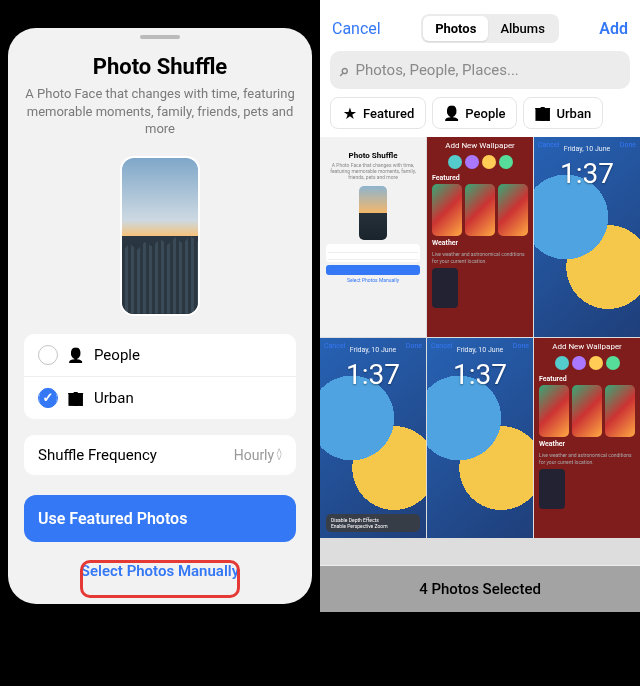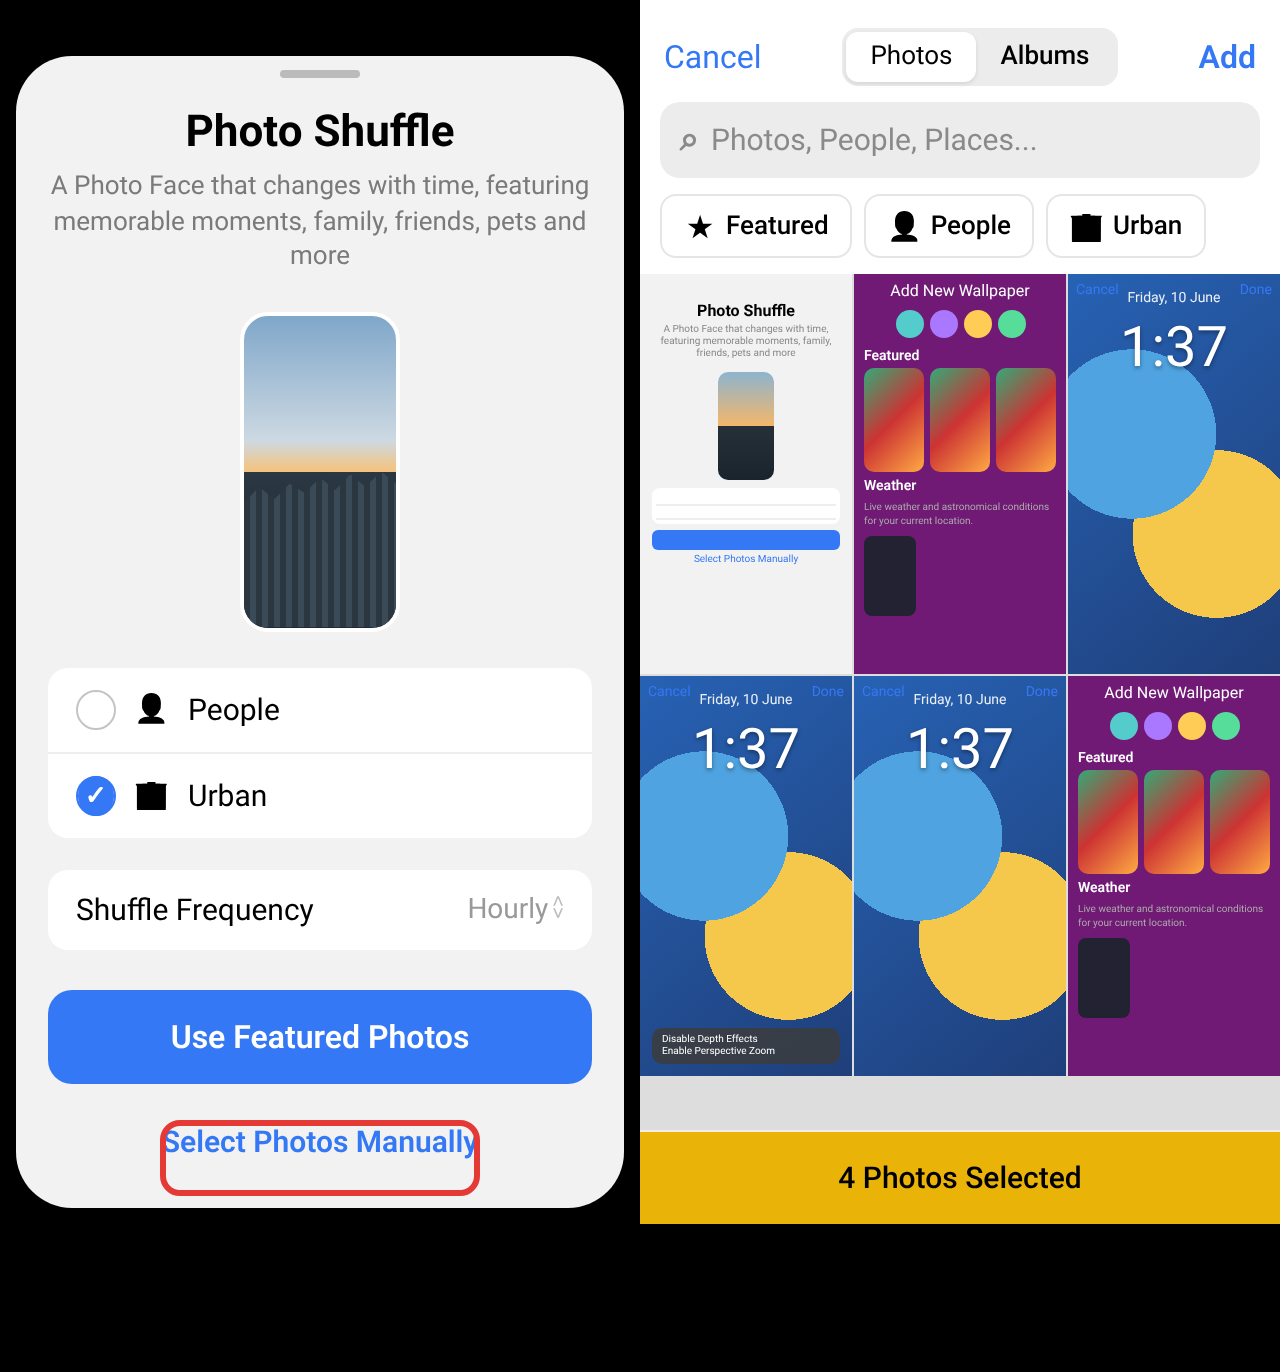--- a/index.html
+++ b/index.html
@@ -23,60 +23,60 @@
   .radio.checked::after { content:"✓"; color:#fff; background:#3478f6; width:20px; height:20px; border-radius:50%; display:flex; align-items:center; justify-content:center; font-size:13px; font-weight:700; }
   .icon-person,.icon-building,.icon-star,.icon-grid { width:16px; height:16px; display:inline-flex; align-items:center; justify-content:center; color:#000; flex:none; }
   .icon-person::before { content:"👤"; font-size:14px; filter: grayscale(1) brightness(0); }
   .icon-building::before { content:"🏢"; font-size:14px; filter: grayscale(1) brightness(0); }
   .icon-star::before { content:"★"; font-size:16px; }
   .icon-grid::before { content:"▦"; font-size:16px; }
   .freq { justify-content:space-between; }
   .freq-val { color:#999; font-size:14px; display:flex; align-items:center; gap:2px; }
   .chev { font-size:10px; line-height:0.6; color:#bbb; display:flex; flex-direction:column; }
   .spacer { flex:1; }
-  .btn-primary { margin:6px 16px; padding:14px; background:#3478f6; color:#fff; font-size:16px; font-weight:600; text-align:center; border-radius:12px; }
+  .btn-primary { margin:6px 16px; padding:14px; background:#3478f6; color:#fff; font-size:16px; font-weight:600; text-align:left; border-radius:12px; }
   .btn-link { margin:2px 16px 12px; padding:12px; color:#3478f6; font-size:15px; font-weight:600; text-align:center; }
   .red-highlight { position:absolute; border:3px solid #e53935; border-radius:10px; left:72px; right:72px; bottom:6px; height:38px; pointer-events:none; }
 
   
   .navbar { display:flex; align-items:center; justify-content:space-between; padding:14px 12px 8px; }
   .nav-btn { color:#3478f6; font-size:16px; }
   .nav-btn.bold { font-weight:600; }
   .segmented { display:flex; background:#ececec; border-radius:8px; padding:2px; gap:0; }
   .seg { padding:5px 12px; font-size:13px; border-radius:6px; color:#000; font-weight:500; }
-  .seg.active { background:#fff; box-shadow:0 1px 2px rgba(0,0,0,.1); font-weight:400; }
+  .seg.active { background:#fff; box-shadow:0 1px 2px rgba(0,0,0,.1); font-weight:700; }
   .searchbar { margin:0 10px 8px; background:#ececec; border-radius:10px; padding:9px 10px; display:flex; align-items:center; gap:6px; color:#8a8a8a; font-size:15px; }
   .search-icon::before { content:"⌕"; font-size:17px; color:#8a8a8a; font-weight:700; }
   .chips { display:flex; gap:6px; padding:0 10px 8px; }
   .chip { display:flex; align-items:center; gap:5px; background:#fff; border:1px solid #e5e5e5; border-radius:8px; padding:7px 11px; font-size:13px; font-weight:500; color:#000; }
   .chip.active { background:#3478f6; color:#fff; border-color:#3478f6; }
   .chip.active .icon-grid::before { color:#fff; }
   .grid { flex:1; display:grid; grid-template-columns:1fr 1fr 1fr; grid-auto-rows:200px; gap:1px; background:#ddd; overflow:hidden; }
-  .thumb { background:#701a75; position:relative; overflow:hidden; }
+  .thumb { background:#7f1d1d; position:relative; overflow:hidden; }
   .thumb.wall { background: radial-gradient(circle at 30% 40%, #4fa3e0 0 30%, transparent 30%), radial-gradient(circle at 70% 65%, #f5c84c 0 28%, transparent 28%), linear-gradient(140deg,#2762b4,#1f3f7a); }
   .thumb .mini-clock { position:absolute; top:20px; left:50%; transform:translateX(-50%); color:#fff; font-size:28px; font-weight:400; text-shadow:0 1px 2px rgba(0,0,0,.4); }
   .thumb .mini-date { position:absolute; top:8px; left:50%; transform:translateX(-50%); color:#fff; font-size:7px; opacity:.9; }
   .thumb .topbar { position:absolute; top:4px; left:4px; right:4px; display:flex; justify-content:space-between; font-size:7px; color:#3478f6; }
   .thumb.light { background:#f2f2f2; }
   .thumb.light .mini-title { color:#000; font-size:8px; font-weight:700; text-align:center; margin-top:14px; }
   .thumb.light .mini-sub { color:#888; font-size:5px; text-align:center; padding:2px 6px; }
   .thumb.light .mini-prev { width:28px; height:54px; margin:4px auto; background:linear-gradient(#8db4cf,#f3b76a 50%,#263039 50%,#1a242d); border-radius:5px; }
   .thumb.light .mini-rows { margin:2px 6px; background:#fff; border-radius:4px; padding:2px; }
   .thumb.light .mini-row { height:7px; border-bottom:1px solid #eee; }
   .thumb.light .mini-btn { margin:3px 6px 2px; background:#3478f6; height:10px; border-radius:3px; }
   .thumb.light .mini-link { text-align:center; color:#3478f6; font-size:5px; margin-top:2px; }
   .thumb.dark .dtitle { color:#fff; font-size:8px; text-align:center; margin-top:4px; }
   .thumb.dark .dchips { display:flex; gap:3px; justify-content:center; margin:5px 3px; }
   .thumb.dark .dchip { width:14px; height:14px; border-radius:50%; }
   .thumb.dark .dsect { color:#fff; font-size:7px; font-weight:600; margin:3px 5px 2px; }
   .thumb.dark .dcards { display:flex; gap:3px; margin:0 5px; }
   .thumb.dark .dcard { flex:1; height:52px; border-radius:5px; background:linear-gradient(135deg,#3a7,#c33,#fa4); position:relative; }
   .thumb.dark .dtext { color:#aaa; font-size:5px; margin:4px 5px; line-height:1.3; }
   .thumb.dark .dmini { width:26px; height:40px; border-radius:4px; background:#223; margin:3px 5px; }
-  .footer { text-align:center; padding:14px; font-size:15px; font-weight:500; color:#000; border-top:1px solid #eee; background:#eab308; }
+  .footer { text-align:center; padding:14px; font-size:15px; font-weight:500; color:#000; border-top:1px solid #eee; background:#a3a3a3; }
 </style>
 </head>
 <body>
 
 <div class="phone">
   <div class="screen">
     <div class="notch-bar">
         <div class="notch-pill"></div>
       </div>
     <div class="header">

